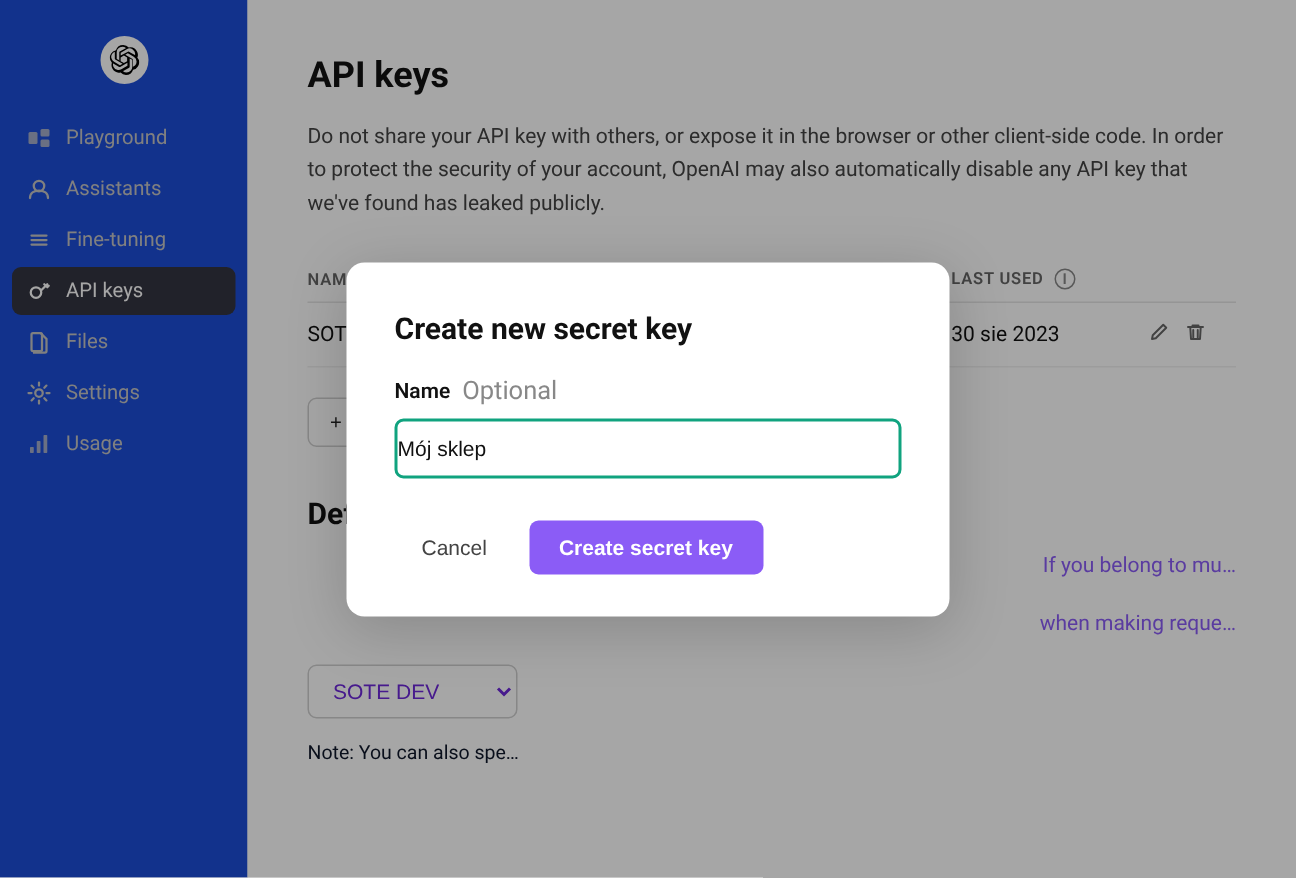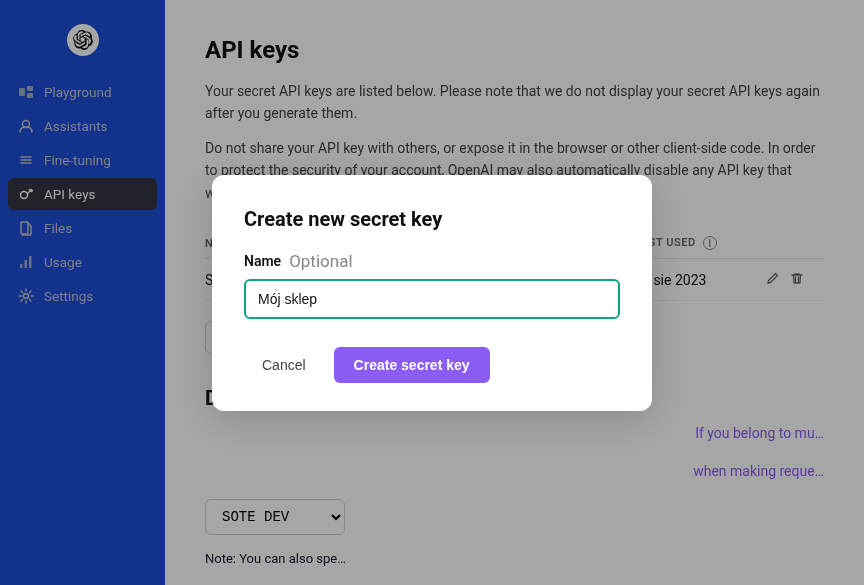--- a/index.html
+++ b/index.html
@@ -205,26 +205,25 @@
       margin-bottom: 16px;
       max-width: 700px;
       text-align: right;
     }
 
     .org-select {
       padding: 8px 12px;
       border: 1px solid #d0d0d0;
       border-radius: 6px;
       font-size: 14px;
-      color: #000000;
+      color: #6d28d9;
       background: #fff;
       min-width: 140px;
       margin-bottom: 16px;
       cursor: pointer;
-      font-family: Liberation Mono, monospace;
     }
 
     .note-text {
       font-size: 13px;
       color: #0f172a;
     }
 
     
     .modal-overlay {
       position: absolute;
@@ -236,21 +235,21 @@
       display: flex;
       align-items: center;
       justify-content: center;
       z-index: 100;
     }
 
     .modal {
       background: #fff;
       border-radius: 12px;
       padding: 32px 32px 28px 32px;
-      width: 440px;
+      width: 402px;
       box-shadow: 0 8px 40px rgba(0,0,0,0.18);
       position: relative;
     }
 
     .modal-title {
       font-size: 20px;
       font-weight: 700;
       color: #111;
       margin-bottom: 20px;
     }
@@ -266,21 +265,21 @@
     }
 
     .field-label-optional {
       font-weight: 400;
       color: #888;
       font-size: 17px;
     }
 
     .field-input {
       width: 100%;
-      padding: 10px 12px;
+      padding: 10px 0;
       border: 2px solid #10a37f;
       border-radius: 6px;
       font-size: 14px;
       color: #111;
       outline: none;
       margin-bottom: 28px;
     }
 
     .modal-actions {
       display: flex;
@@ -367,43 +366,42 @@
           <svg width="16" height="16" viewBox="0 0 16 16" fill="none">
               <rect x="3" y="2" width="7" height="12" rx="1" stroke="currentColor" stroke-width="1.5"></rect>
               <path d="M9 2l4 4v8a1 1 0 01-1 1H4" stroke="currentColor" stroke-width="1.5"></path>
             </svg>
         </span>
         <span>Files</span>
       </div>
       <div class="nav-item">
         <span class="nav-icon">
           <svg width="16" height="16" viewBox="0 0 16 16" fill="none">
+              <circle cx="8" cy="8" r="2.5" stroke="currentColor" stroke-width="1.5"></circle>
+              <path d="M8 1v2M8 13v2M1 8h2M13 8h2M3.05 3.05l1.41 1.41M11.54 11.54l1.41 1.41M3.05 12.95l1.41-1.41M11.54 4.46l1.41-1.41" stroke="currentColor" stroke-width="1.5" stroke-linecap="round"></path>
+            </svg>
+        </span>
+        <span>Settings</span>
+      </div>
+      <div class="nav-item">
+        <span class="nav-icon">
+          <svg width="16" height="16" viewBox="0 0 16 16" fill="none">
               <rect x="2" y="10" width="2.5" height="4" rx="0.5" fill="currentColor" opacity="0.8"></rect>
               <rect x="6.5" y="6" width="2.5" height="8" rx="0.5" fill="currentColor" opacity="0.8"></rect>
               <rect x="11" y="2" width="2.5" height="12" rx="0.5" fill="currentColor" opacity="0.8"></rect>
             </svg>
         </span>
         <span>Usage</span>
       </div>
-      <div class="nav-item">
-        <span class="nav-icon">
-          <svg width="16" height="16" viewBox="0 0 16 16" fill="none">
-              <circle cx="8" cy="8" r="2.5" stroke="currentColor" stroke-width="1.5"></circle>
-              <path d="M8 1v2M8 13v2M1 8h2M13 8h2M3.05 3.05l1.41 1.41M11.54 11.54l1.41 1.41M3.05 12.95l1.41-1.41M11.54 4.46l1.41-1.41" stroke="currentColor" stroke-width="1.5" stroke-linecap="round"></path>
-            </svg>
-        </span>
-        <span>Settings</span>
-      </div>
     </nav>
   </aside>
 
   <main class="main-content">
     <h1 class="page-title">API keys</h1>
 
-    <p class="description">Your secret API keys are listed below. Please note that we do not display your secret API keys again after you generate them.</p>
     <p class="warning-text">Do not share your API key with others, or expose it in the browser or other client-side code. In order to protect the security of your account, OpenAI may also automatically disable any API key that we've found has leaked publicly.</p>
 
     <table class="api-table">
       <thead>
         <tr>
           <th class="col-name">NAME</th>
           <th class="col-key">KEY</th>
           <th class="col-created">CREATED</th>
           <th class="col-lastused">
             LAST USED <span class="info-icon">i</span>

